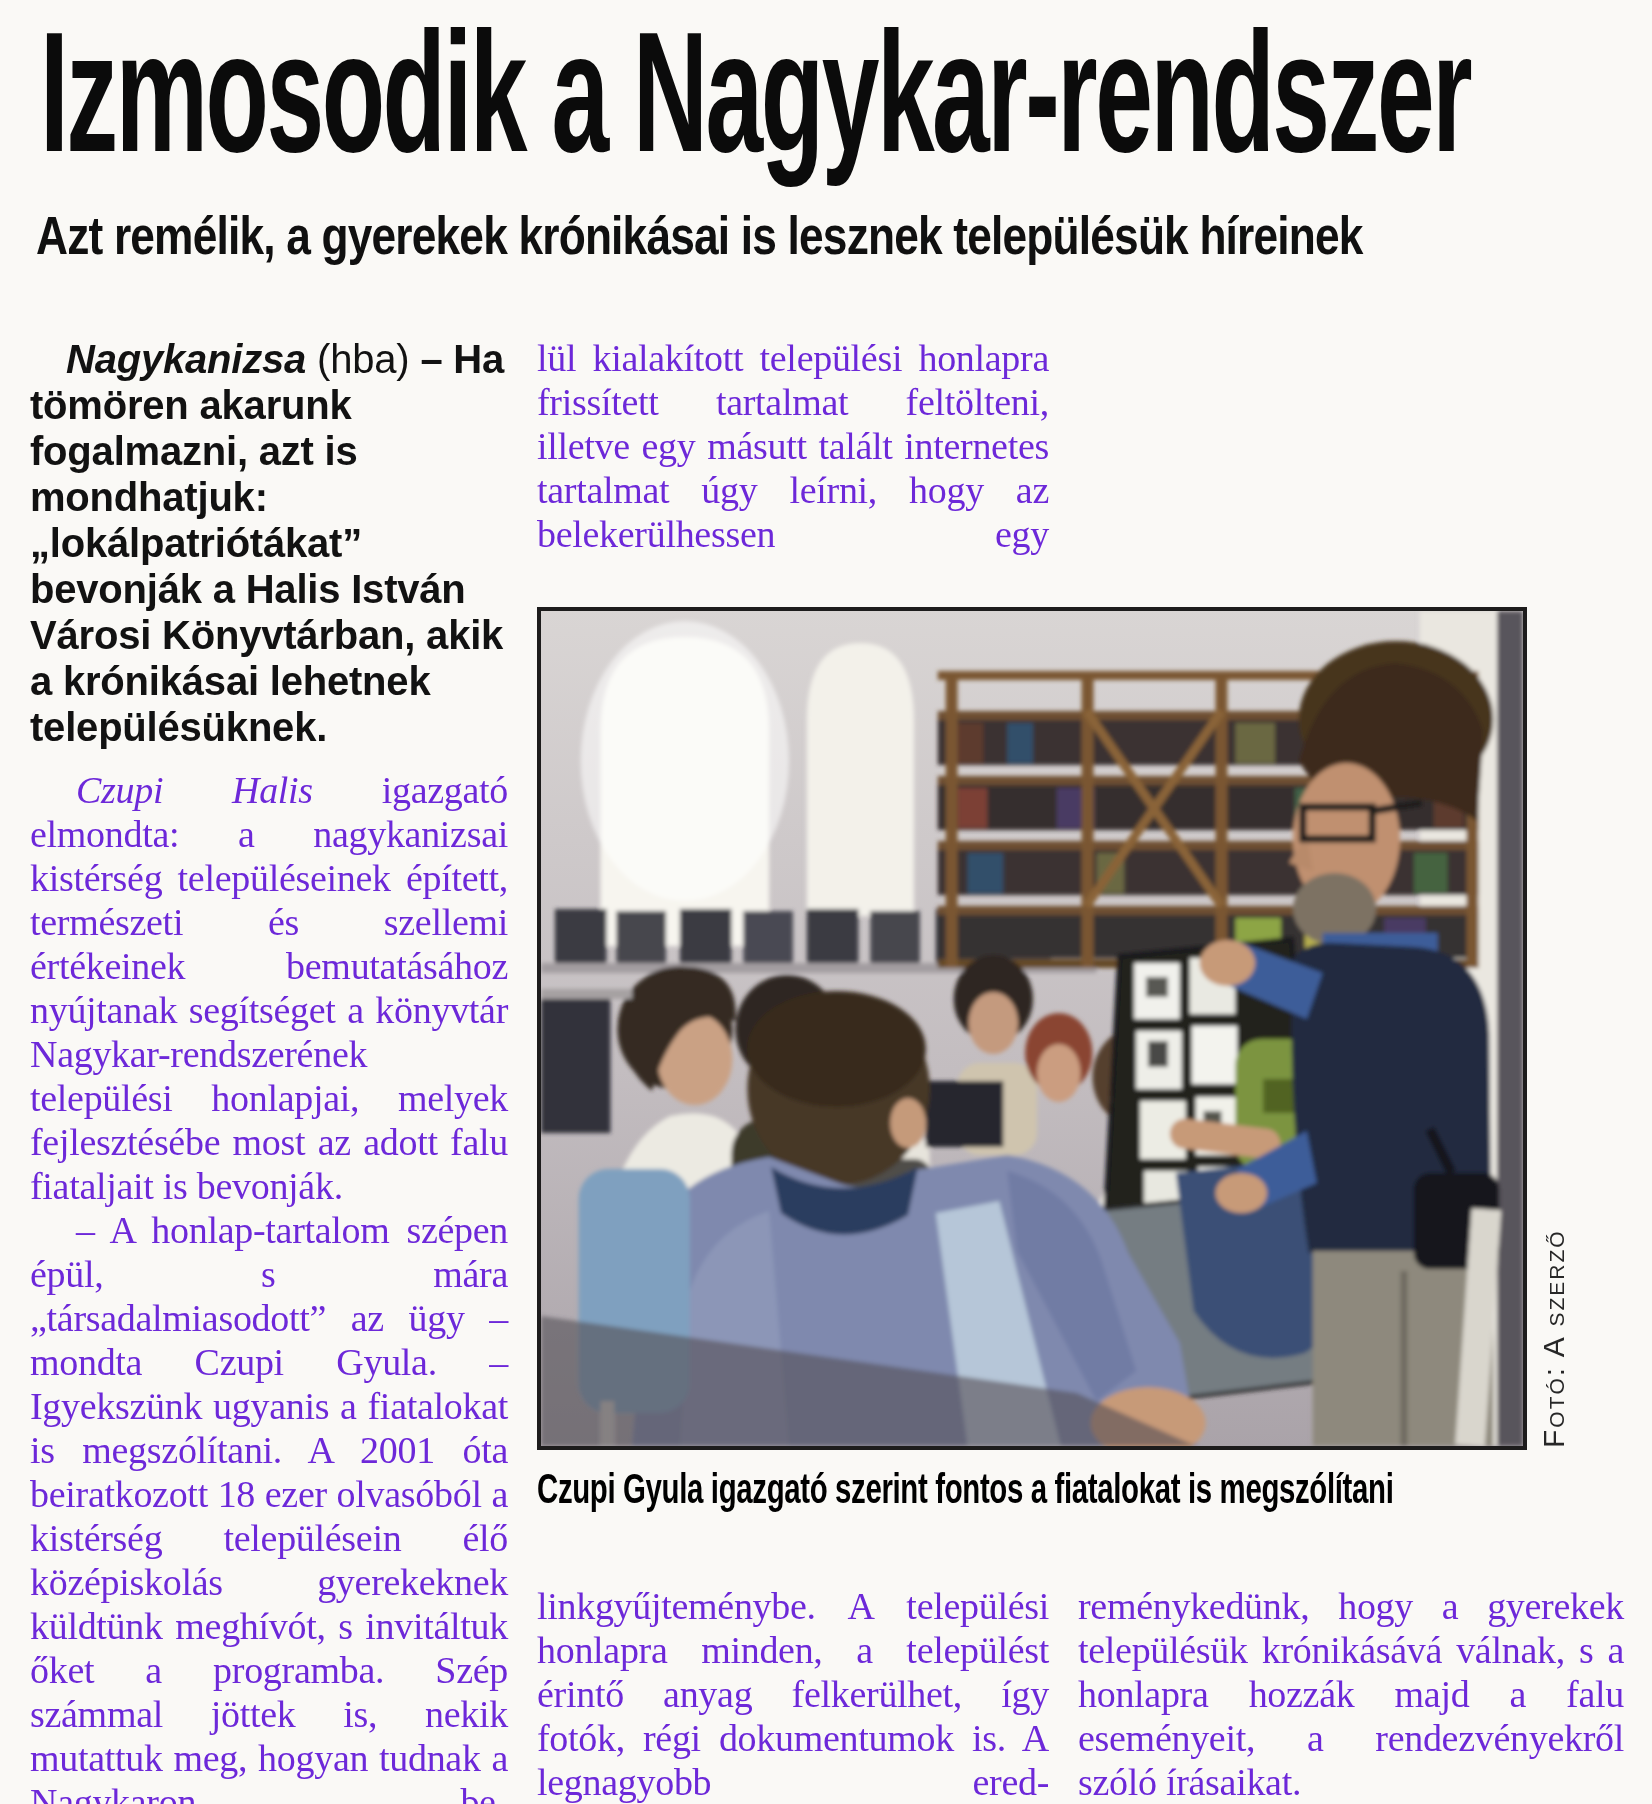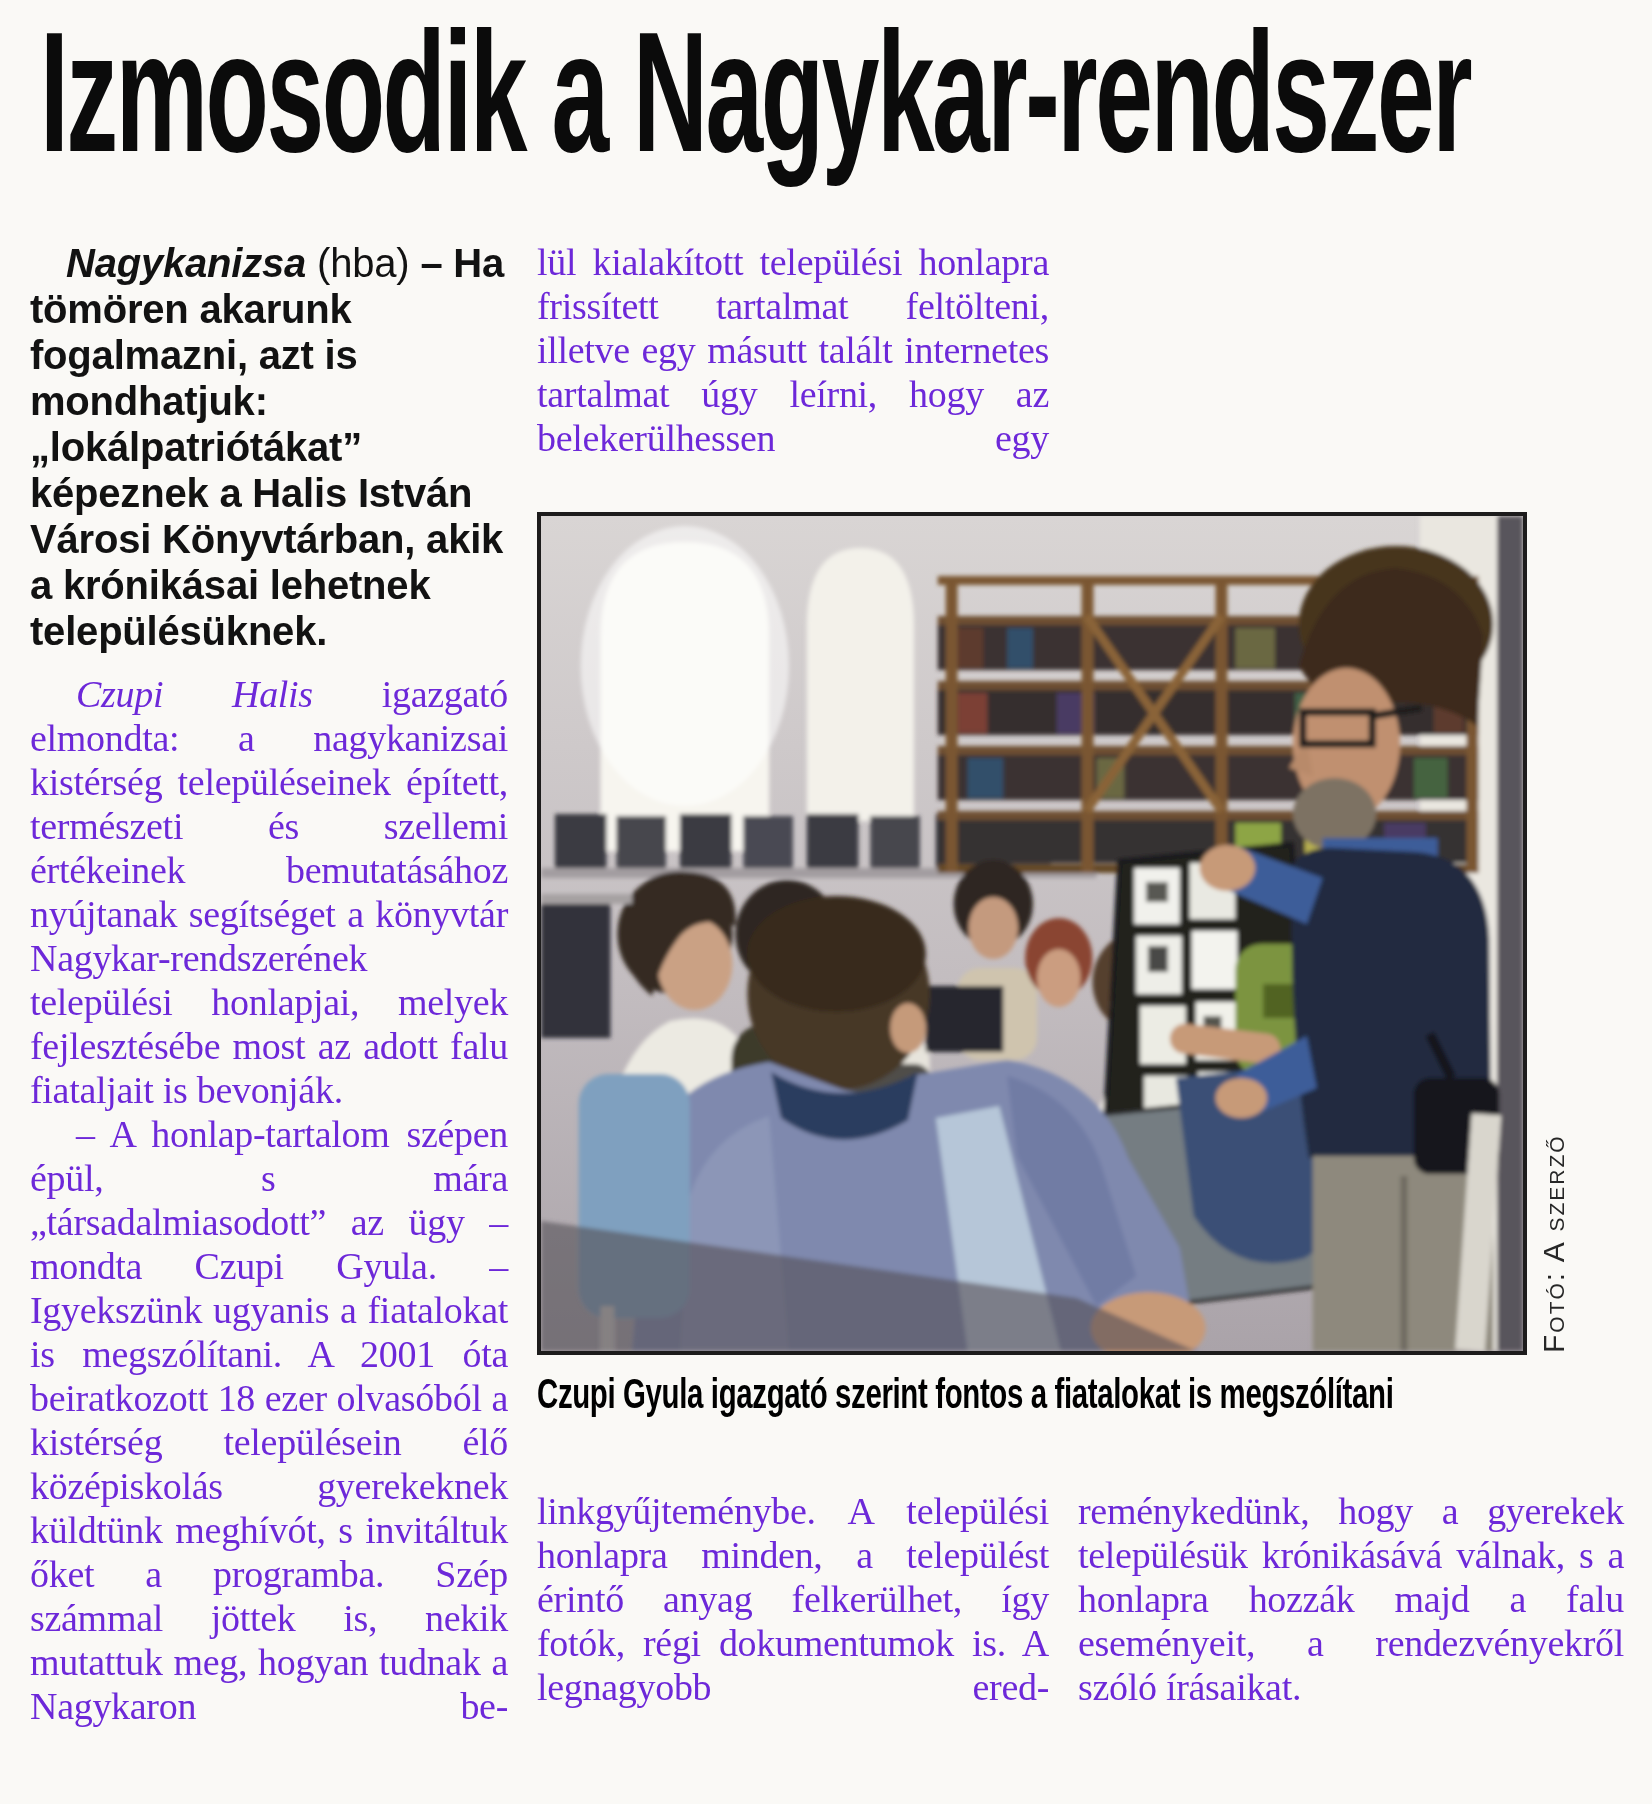--- a/index.html
+++ b/index.html
@@ -81,28 +81,29 @@
   }
   .photo-caption .squeeze { transform:scaleX(0.70); }
 </style>
 </head>
 <body>
 
 <div class="page">
 
   <h1 class="headline"><span class="squeeze">Izmosodik a Nagykar-rendszer</span></h1>
 
+  <h2 class="subheadline"><span class="squeeze">Azt remélik, a gyerekek krónikásai is lesznek településük híreinek</span></h2>
 
   <div class="grid">
 
     <div class="col1">
       <p class="lead">
         <span class="lead-loc">Nagykanizsa</span>
         <span class="lead-by">(hba)</span>
-        <span>– Ha tömören akarunk fogalmazni, azt is mondhatjuk: „lokálpatriótákat” képeznek a Halis István Városi Könyvtárban, akik a krónikásai lehetnek településüknek.</span>
+        <span>– Ha tömören akarunk fogalmazni, azt is mondhatjuk: „lokálpatriótákat” bevonják a Halis István Városi Könyvtárban, akik a krónikásai lehetnek településüknek.</span>
       </p>
       <p class="serif-body indent">
         <span class="p2-name">Czupi Halis</span>
         <span>igazgató elmondta: a nagykanizsai kistérség településeinek épített, természeti és szellemi értékeinek bemutatásához nyújtanak segítséget a könyvtár Nagykar-rendszerének települési honlapjai, melyek fejlesztésébe most az adott falu fiataljait is bevonják.</span>
       </p>
       <p class="serif-body indent cont">– A honlap-tartalom szépen épül, s mára „társadalmiasodott” az ügy – mondta Czupi Gyula. – Igyekszünk ugyanis a fiatalokat is megszólítani. A 2001 óta beiratkozott 18 ezer olvasóból a kistérség településein élő középiskolás gyerekeknek küldtünk meghívót, s invitáltuk őket a programba. Szép számmal jöttek is, nekik mutattuk meg, hogyan tudnak a Nagykaron be-</p>
     </div>
 
     <div class="c2top serif-body cont">lül kialakított települési honlapra frissített tartalmat feltölteni, illetve egy másutt talált internetes tartalmat úgy leírni, hogy az belekerülhessen egy</div>
 

